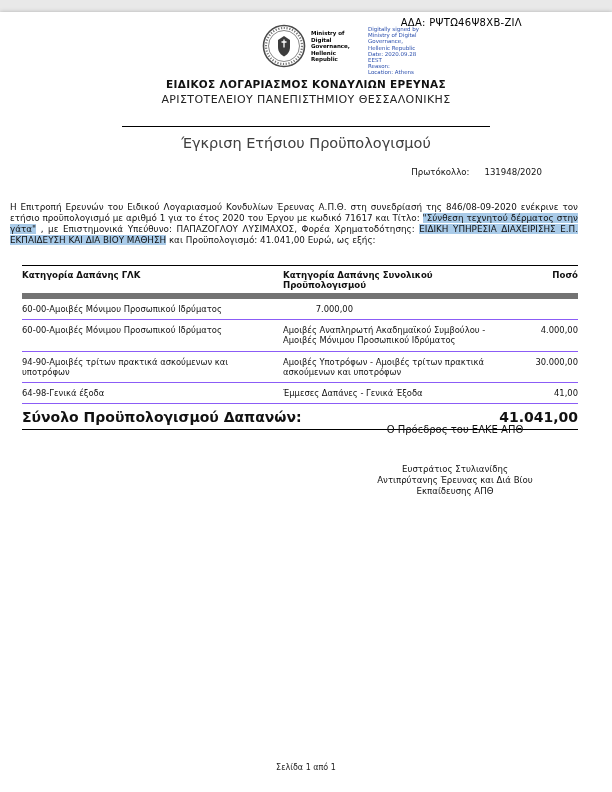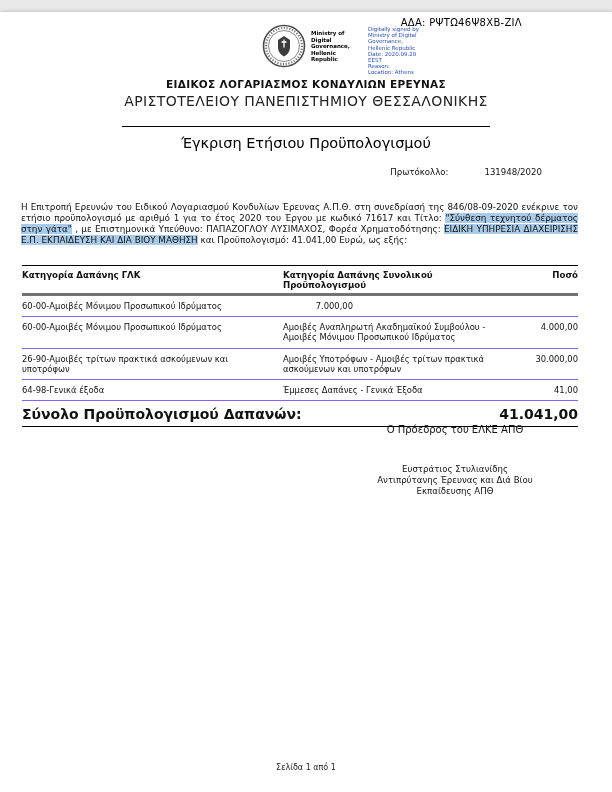--- a/index.html
+++ b/index.html
@@ -16,32 +16,32 @@
   
   .ada{position:absolute;top:5px;right:90px;font-size:10px;letter-spacing:.3px;color:#000;}
   
   .stamp{position:absolute;top:12px;left:262px;display:flex;gap:5px;align-items:flex-start;}
   .seal{width:44px;height:44px;flex:0 0 44px;}
   .ministry-black{width:52px;font-size:5.5px;line-height:6.6px;font-weight:bold;color:#000;padding-top:6px;}
   .sig-blue{width:62px;font-size:5.5px;line-height:6.2px;color:#2b4fad;padding-top:2px;}
   
   .org{position:absolute;top:66px;left:0;width:100%;text-align:center;}
   .org-line1{font-size:10.5px;font-weight:bold;letter-spacing:.3px;color:#111;}
-  .org-line2{font-size:14px;margin-top:3px;letter-spacing:.4px;color:#222;}
+  .org-line2{font-size:11px;margin-top:3px;letter-spacing:.4px;color:#222;}
   .divider{position:absolute;top:114px;left:122px;width:368px;border-top:1.4px solid #000;}
   
-  .doc-title{position:absolute;top:123px;left:0;width:100%;text-align:center;font-size:14.5px;color:#000000;}
+  .doc-title{position:absolute;top:123px;left:0;width:100%;text-align:center;font-size:14.5px;color:#404040;}
   
-  .protocol{position:absolute;top:155px;right:70px;font-size:8.6px;display:flex;gap:36px;color:#111;}
+  .protocol{position:absolute;top:155px;right:70px;font-size:8.6px;display:flex;gap:15px;color:#111;}
   
-  .body-par{position:absolute;top:190px;left:21px;right:34px;font-size:8.8px;line-height:10.9px;text-align:justify;color:#111;}
+  .body-par{position:absolute;top:190px;left:10px;right:34px;font-size:8.8px;line-height:10.9px;text-align:justify;color:#111;}
   .hl{background:var(--hl,#a9cbe9);}
   
   .budget-table{position:absolute;top:253px;left:22px;right:34px;font-size:8.4px;color:#111;}
-  .thead{display:flex;border-top:1.6px solid #000;border-bottom:3px solid #737373;padding:4px 0 3px;font-weight:bold;font-size:8.6px;align-items:flex-start;}
+  .thead{display:flex;border-top:1.6px solid #000;border-bottom:6px solid #737373;padding:4px 0 3px;font-weight:bold;font-size:8.6px;align-items:flex-start;}
   .trow{display:flex;border-bottom:1px solid #8b5cf6;padding:5px 0;line-height:10.2px;align-items:flex-start;}
   .c1{flex:0 0 252px;padding-right:9px;}
   .c2{flex:1 1 auto;padding-right:9px;}
   .c3{flex:0 0 70px;text-align:right;}
   .ttotal{display:flex;padding:5px 0 4px;font-weight:bold;font-size:14px;border-bottom:1.6px solid #000;align-items:flex-start;}
   .ttotal .c1t{flex:1 1 auto;}
   .ttotal .c3{flex:0 0 90px;}
   
   .president{position:absolute;top:412px;left:330px;width:250px;text-align:center;font-size:10px;color:#111;}
   .sign-block{position:absolute;top:452px;left:330px;width:250px;text-align:center;font-size:8.6px;line-height:11px;color:#111;}
@@ -109,21 +109,21 @@
         <div class="trow">
           <div class="c1">60-00-Αμοιβές Μόνιμου Προσωπικού Ιδρύματος</div>
           <div class="c3">7.000,00</div>
         </div>
         <div class="trow">
           <div class="c1">60-00-Αμοιβές Μόνιμου Προσωπικού Ιδρύματος</div>
           <div class="c2">Αμοιβές Αναπληρωτή Ακαδημαϊκού Συμβούλου - Αμοιβές Μόνιμου Προσωπικού Ιδρύματος</div>
           <div class="c3">4.000,00</div>
         </div>
         <div class="trow">
-          <div class="c1">26-90-Αμοιβές τρίτων πρακτικά ασκούμενων και υποτρόφων</div>
+          <div class="c1">94-90-Αμοιβές τρίτων πρακτικά ασκούμενων και υποτρόφων</div>
           <div class="c2">Αμοιβές Υποτρόφων - Αμοιβές τρίτων πρακτικά ασκούμενων και υποτρόφων</div>
           <div class="c3">30.000,00</div>
         </div>
         <div class="trow">
           <div class="c1">64-98-Γενικά έξοδα</div>
           <div class="c2">Έμμεσες Δαπάνες - Γενικά Έξοδα</div>
           <div class="c3">41,00</div>
         </div>
       </div>
     <div class="ttotal">

